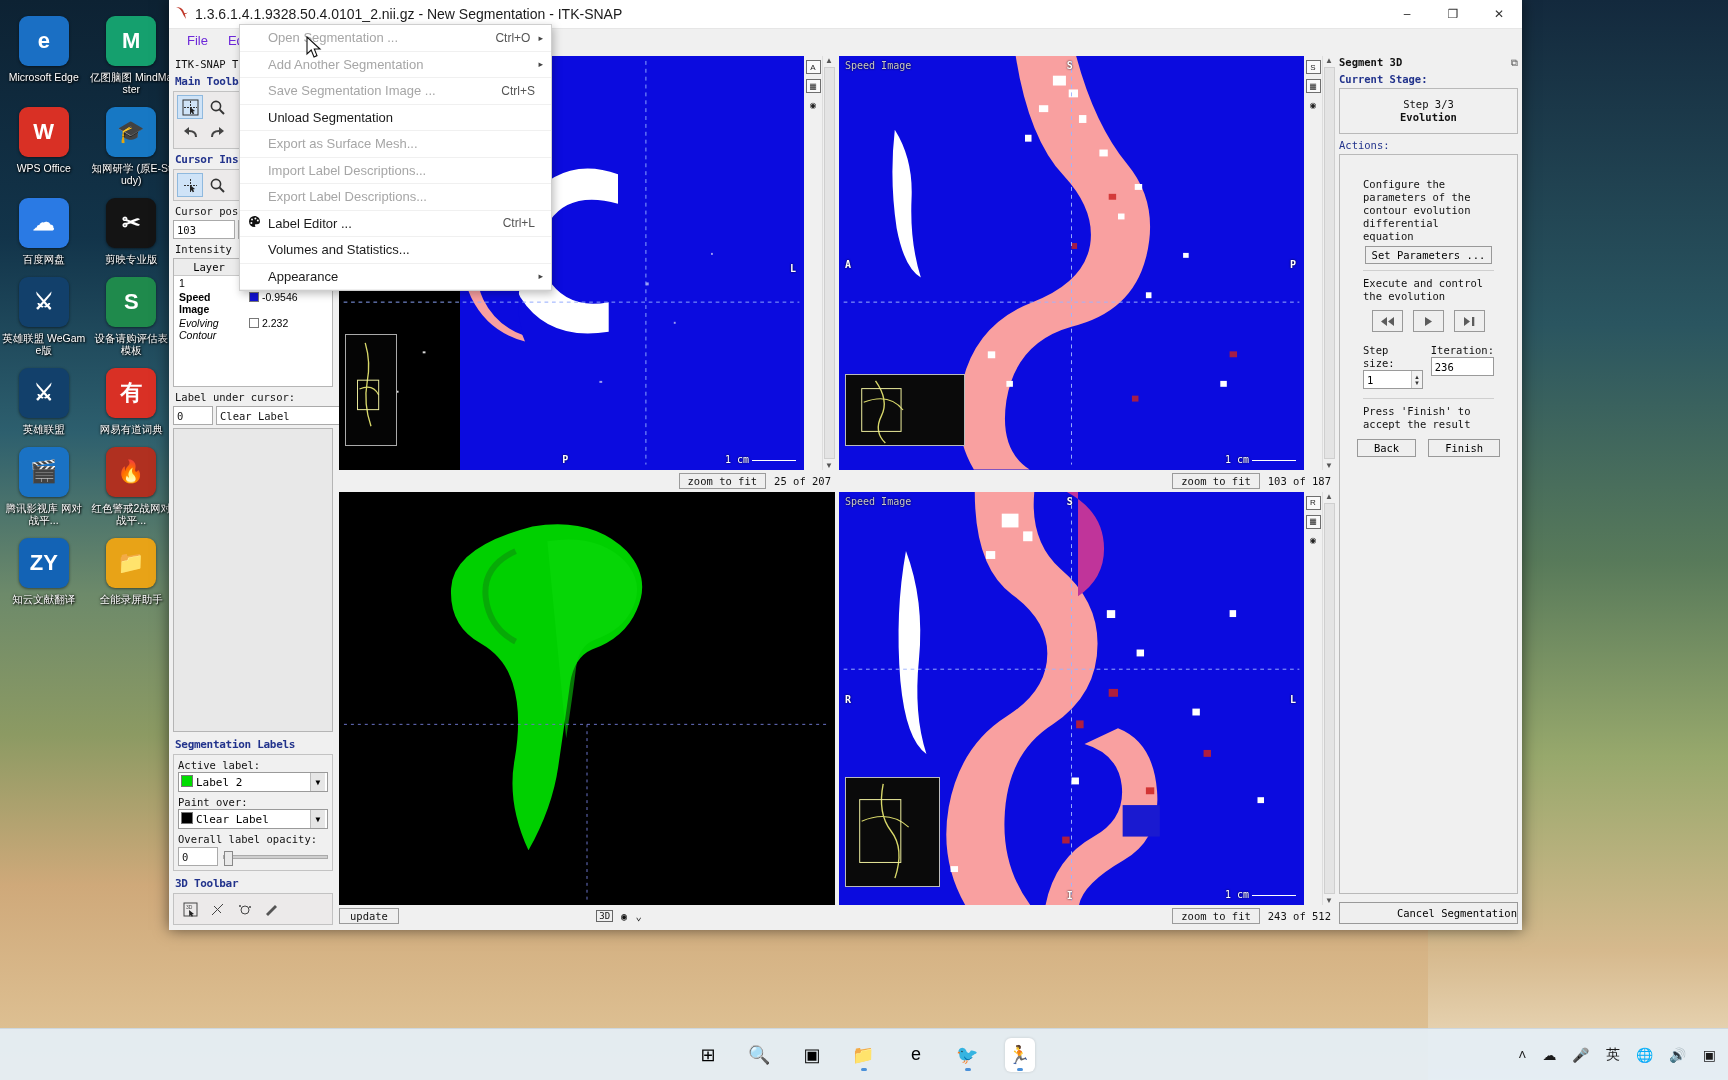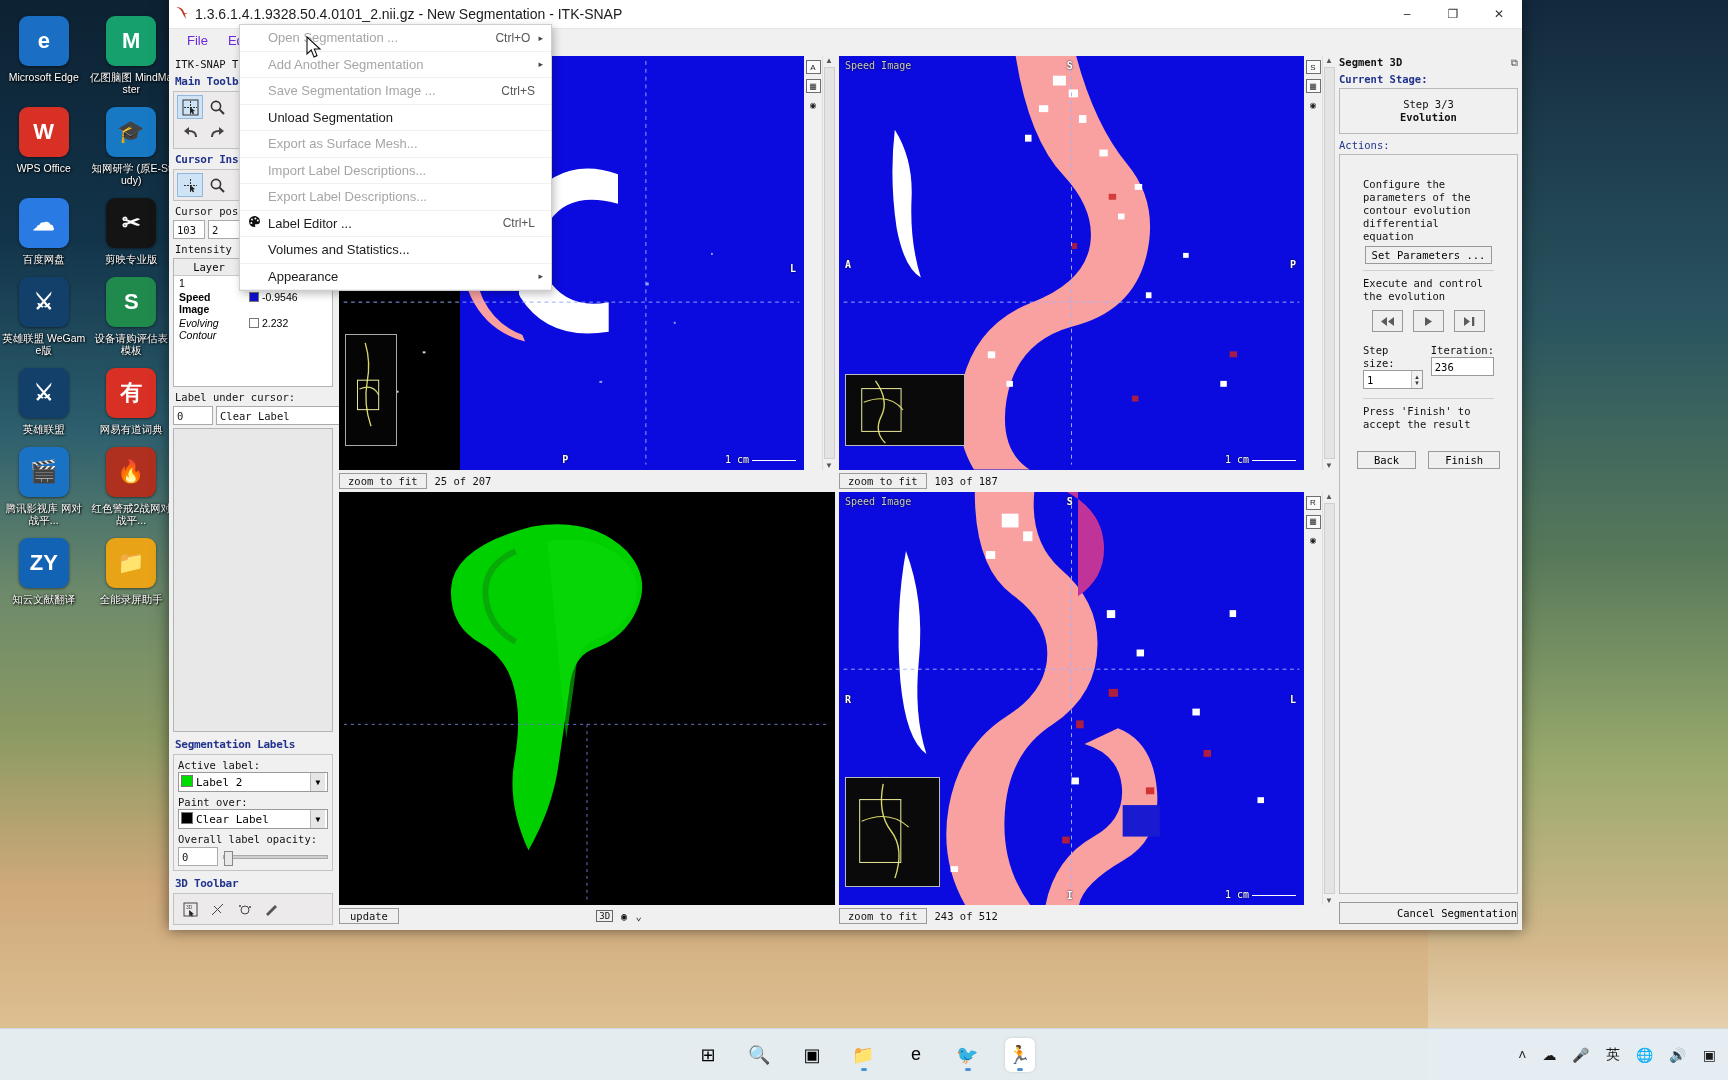--- a/index.html
+++ b/index.html
@@ -102,21 +102,21 @@
   .canvas{ flex:1; position:relative; overflow:hidden; background:#000; min-height:0; }
   .sidebarmini{
     width:18px;background:#f0f0f0;display:flex;flex-direction:column;align-items:center;
     gap:5px;padding-top:4px;flex:none;
   }
   .sidebarmini .mi{ width:15px;height:14px;border:1px solid #6e6e6e;background:#fafafa;
      font-size:8px;display:flex;align-items:center;justify-content:center;color:#222;}
   .scrollv{ width:13px;background:#f0f0f0;border-left:1px solid #ddd;display:flex;
             flex-direction:column;justify-content:space-between;align-items:center;flex:none;font-size:8px;color:#555;}
   .scrollv .thumb{ width:11px;flex:1;margin:2px 0;background:#e4e4e4;border:1px solid #cfcfcf; }
-  .panefoot{ height:22px;display:flex;align-items:center;gap:8px;
+  .panefoot{ height:22px;display:flex;align-items:center;justify-content:flex-end;gap:8px;
              font-family:"DejaVu Sans Mono","Liberation Mono",monospace;font-size:10.5px;color:#111;flex:none;padding-right:4px;}
   .ztf{ border:1px solid #9b9b9b;background:#efefef;padding:1px 8px;font-size:10.5px;
         font-family:"DejaVu Sans Mono","Liberation Mono",monospace; }
   .ovl{ position:absolute;color:#fff;font-family:"DejaVu Sans Mono","Liberation Mono",monospace;font-size:10px;
         text-shadow:0 0 2px #000; }
   .thumbbox{ position:absolute; border:1px solid #cfcfcf; }
   .updatebtn{ border:1px solid #9b9b9b;background:#efefef;padding:1px 10px;font-size:10.5px;
               font-family:"DejaVu Sans Mono","Liberation Mono",monospace; }
 
   
@@ -341,21 +341,21 @@
           </div>
           <div class="tbtn">
             <svg width="17" height="17" viewBox="0 0 17 17">
                 <path d="M3 14 l1-3 l7-7 l2 2 l-7 7z" fill="#555"></path>
               </svg>
           </div>
         </div>
       </div>
       <div class="plain" style="margin:4px 0 1px 2px;">Cursor position:</div>
       <div class="fieldrow">
-        <input class="tinput" style="width: 32px;" value="103">
+        <input class="tinput" style="width: 62px;" value="103">
         <input class="tinput" style="width: 42px;" value="2">
       </div>
       <div class="plain" style="margin:4px 0 1px 2px;">Intensity under cursor:</div>
       <div class="ltable">
         <div class="hdr">
           <div style="width:70px;text-align:center">Layer</div>
           <div style="flex:1"></div>
         </div>
         <div class="row">
           <div style="width:70px">1</div>
@@ -697,21 +697,21 @@
           </div>
           <div style="flex:1">
             <div class="rtext">Iteration:</div>
             <div class="spin">
               <input readonly="" value="236" style="">
             </div>
           </div>
         </div>
         <div style="border-top:1px solid #cfcfcf;margin:9px 0 6px"></div>
         <div class="rtext">Press 'Finish' to accept the result</div>
-        <div style="display:flex;gap:12px;justify-content:center;margin-top:20px">
+        <div style="display:flex;gap:12px;justify-content:center;margin-top:8px">
           <span class="rbtn" style="padding:2px 16px">Back</span>
           <span class="rbtn" style="padding:2px 16px">Finish</span>
         </div>
       </div>
       <div style="padding:8px 0 6px;text-align:right">
         <span class="rbtn" style="display:block;padding:4px 0">Cancel Segmentation</span>
       </div>
     </div>
 
   </div>

